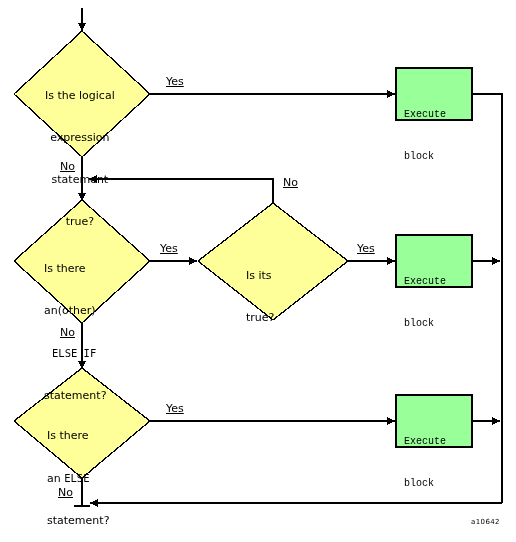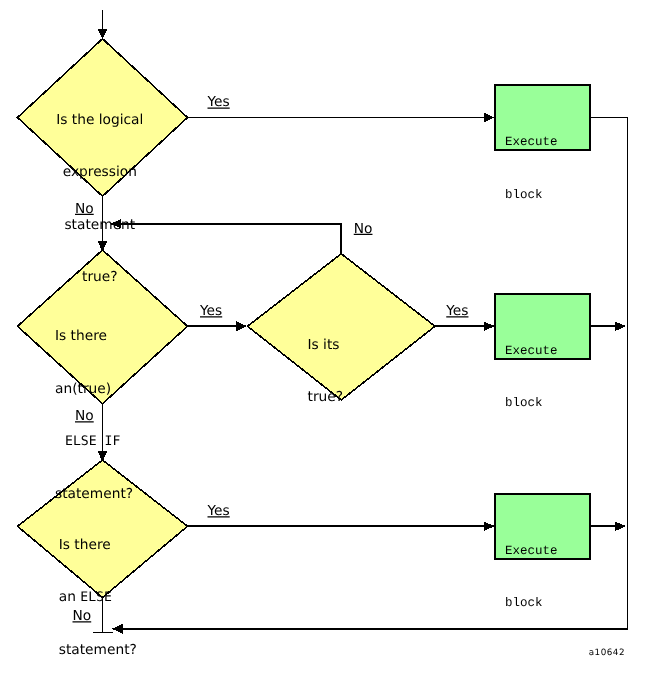--- a/index.html
+++ b/index.html
@@ -134,21 +134,21 @@
 
   <div class="node-text" style="left:45px; top:61px;text-align:center;">
     <div>Is the logical</div>
     <div>expression</div>
     <div>statement</div>
     <div>true?</div>
   </div>
 
   <div class="node-text" style="left:44px; top:234px;">
     <div>Is there</div>
-    <div>an(true)</div>
+    <div>an(other)</div>
     <div style="padding-left:8px;"><span class="mono">ELSE IF</span></div>
     <div>statement?</div>
   </div>
 
   <div class="node-text" style="left:230px; top:241px;margin-left:16px;">
     <div>Is its</div>
     <div>true?</div>
   </div>
 
   <div class="node-text" style="left:47px; top:401px;">

